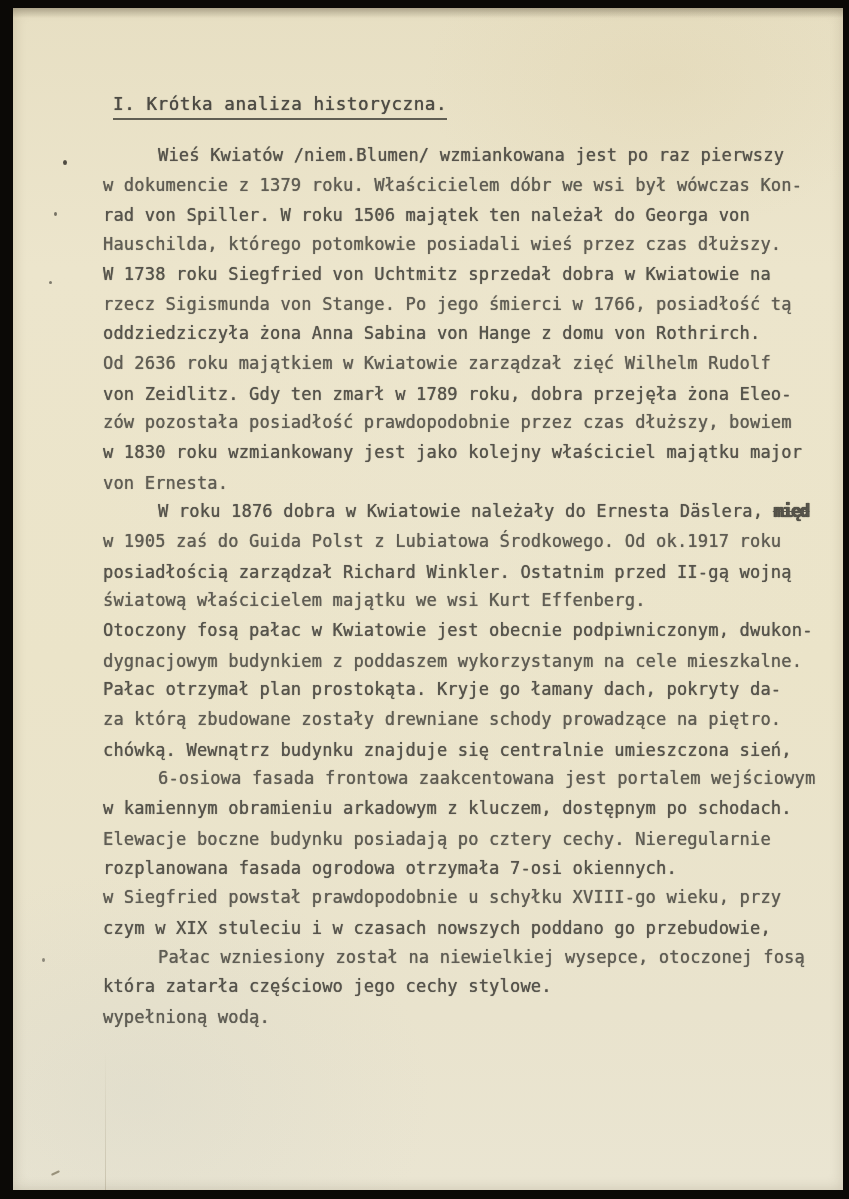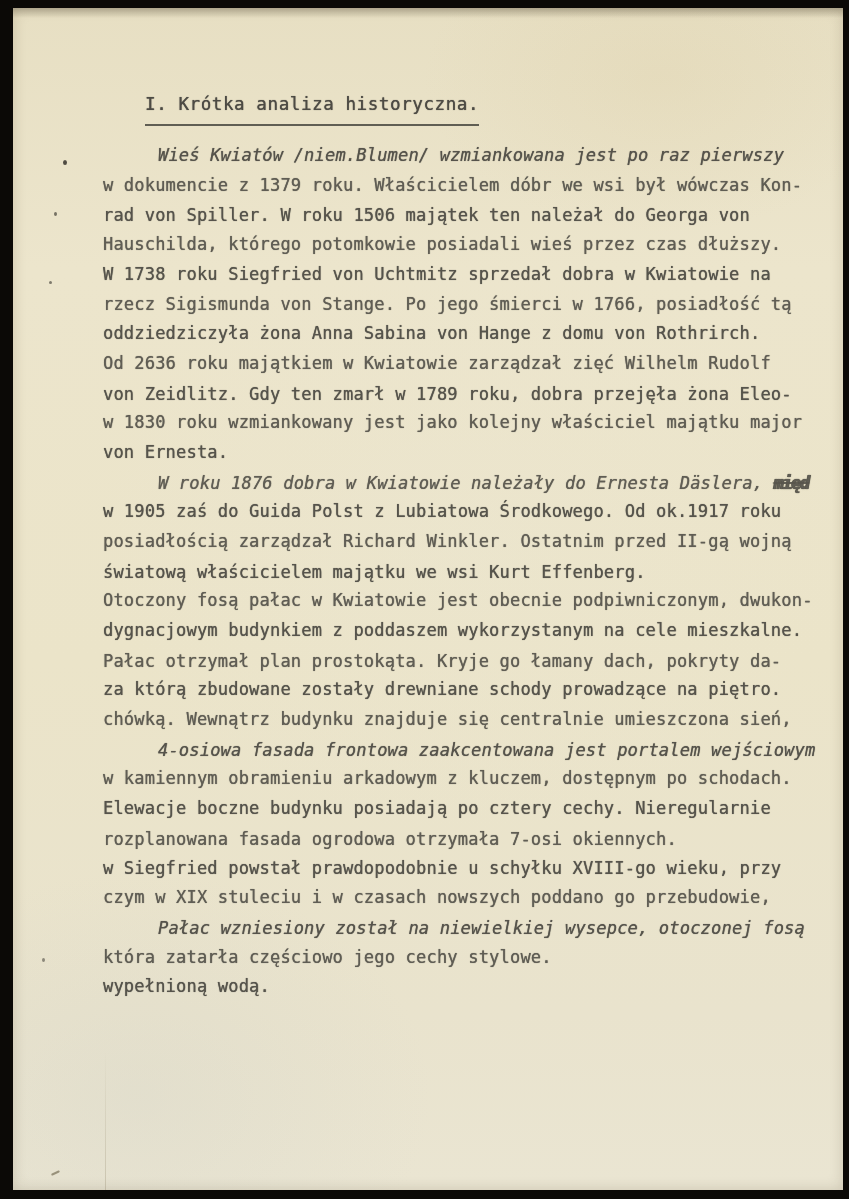--- a/index.html
+++ b/index.html
@@ -24,43 +24,42 @@
   }
   .content { position: absolute; inset: 0; color: #4d4b44; }
 
   .heading {
     position: absolute;
     left: 100px; top: 86px;
     display: inline-block;
     font-size: 17.5px;
     letter-spacing: 0.6px;
     white-space: pre;
-    padding-bottom: 10px;
+    padding-bottom: 4px;
     border-bottom: 2.5px solid rgba(72,70,62,0.85);
     text-shadow: 0 0 0.9px rgba(77,75,68,0.95), 0.4px 0.4px 0 rgba(77,75,68,0.35);
-    margin-left: 32px;
   }
 
   .text-block {
     position: absolute;
     left: 90px; top: 133px;
     width: 725px;
   }
   .line {
     height: 29.7px;
     line-height: 29.7px;
     font-size: 17px;
     letter-spacing: 0.2px;
     white-space: pre;
     text-shadow: 0 0 0.9px rgba(77,75,68,0.9), 0.4px 0.4px 0 rgba(77,75,68,0.3);
   }
   .line:nth-child(odd)  { opacity: 0.94; }
   .line:nth-child(even) { opacity: 0.88; }
   .line:nth-child(3n)   { transform: translateY(0.5px); }
-  .indent { padding-left: 55px; font-style: italic; }
+  .indent { padding-left: 55px; }
 
   .struck {
     font-weight: bold;
     text-decoration: line-through;
     letter-spacing: -1.5px;
     text-shadow: 0 0 1.4px rgba(60,58,50,1), 0.6px 0 0 rgba(60,58,50,0.9), -0.6px 0 0 rgba(60,58,50,0.9);
   }
 
   
   .speck {
@@ -105,34 +104,35 @@
 
       <div class="line indent">Wieś Kwiatów /niem.Blumen/ wzmiankowana jest po raz pierwszy</div>
       <div class="line">w dokumencie z 1379 roku. Właścicielem dóbr we wsi był wówczas Kon-</div>
       <div class="line">rad von Spiller. W roku 1506 majątek ten należał do Georga von</div>
       <div class="line">Hauschilda, którego potomkowie posiadali wieś przez czas dłuższy.</div>
       <div class="line">W 1738 roku Siegfried von Uchtmitz sprzedał dobra w Kwiatowie na</div>
       <div class="line">rzecz Sigismunda von Stange. Po jego śmierci w 1766, posiadłość tą</div>
       <div class="line">oddziedziczyła żona Anna Sabina von Hange z domu von Rothrirch.</div>
       <div class="line">Od 2636 roku majątkiem w Kwiatowie zarządzał zięć Wilhelm Rudolf</div>
       <div class="line">von Zeidlitz. Gdy ten zmarł w 1789 roku, dobra przejęła żona Eleo-</div>
+      <div class="line">zów pozostała posiadłość prawdopodobnie przez czas dłuższy, bowiem</div>
       <div class="line">w 1830 roku wzmiankowany jest jako kolejny właściciel majątku major</div>
       <div class="line">von Ernesta.</div>
 
       <div class="line indent"><span>W roku 1876 dobra w Kwiatowie należały do Ernesta Däslera, </span><span class="struck">międ</span></div>
       <div class="line">w 1905 zaś do Guida Polst z Lubiatowa Środkowego. Od ok.1917 roku</div>
       <div class="line">posiadłością zarządzał Richard Winkler. Ostatnim przed II-gą wojną</div>
       <div class="line">światową właścicielem majątku we wsi Kurt Effenberg.</div>
       <div class="line">Otoczony fosą pałac w Kwiatowie jest obecnie podpiwniczonym, dwukon-</div>
       <div class="line">dygnacjowym budynkiem z poddaszem wykorzystanym na cele mieszkalne.</div>
       <div class="line">Pałac otrzymał plan prostokąta. Kryje go łamany dach, pokryty da-</div>
       <div class="line">za którą zbudowane zostały drewniane schody prowadzące na piętro.</div>
       <div class="line">chówką. Wewnątrz budynku znajduje się centralnie umieszczona sień,</div>
 
-      <div class="line indent">4-osiowa fasada frontowa zaakcentowana jest portalem wejściowym</div>
+      <div class="line indent">6-osiowa fasada frontowa zaakcentowana jest portalem wejściowym</div>
       <div class="line">w kamiennym obramieniu arkadowym z kluczem, dostępnym po schodach.</div>
       <div class="line">Elewacje boczne budynku posiadają po cztery cechy. Nieregularnie</div>
       <div class="line">rozplanowana fasada ogrodowa otrzymała 7-osi okiennych.</div>
 
       <div class="line">w Siegfried powstał prawdopodobnie u schyłku XVIII-go wieku, przy</div>
       <div class="line">czym w XIX stuleciu i w czasach nowszych poddano go przebudowie,</div>
       <div class="line indent">Pałac wzniesiony został na niewielkiej wysepce, otoczonej fosą</div>
 
       <div class="line">która zatarła częściowo jego cechy stylowe.</div>
       <div class="line">wypełnioną wodą.</div>

